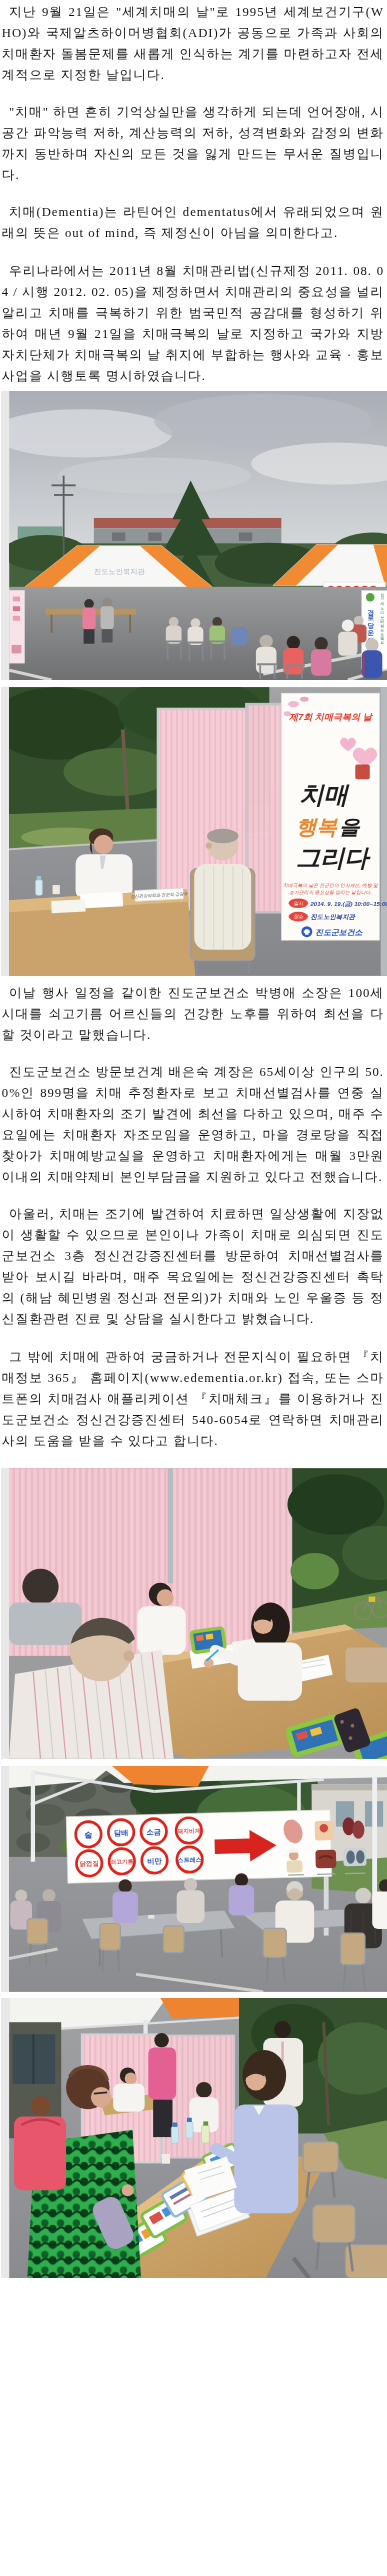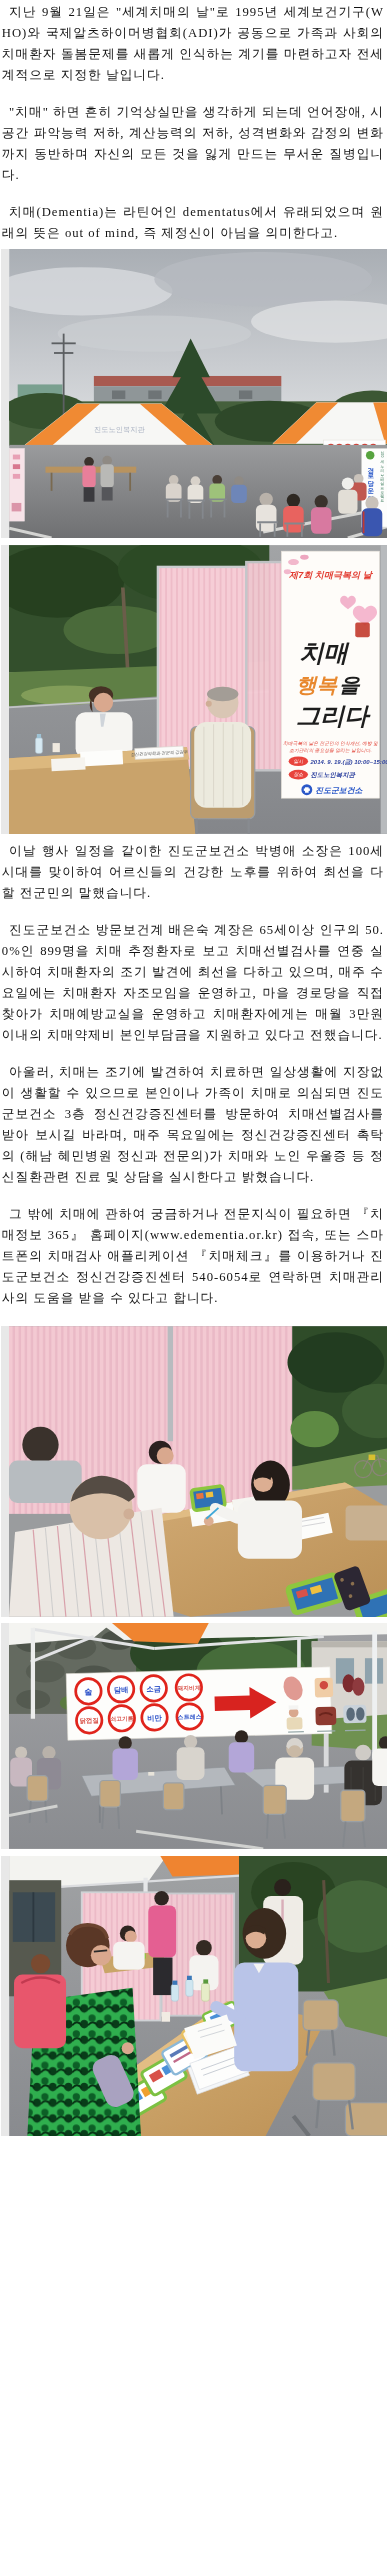--- a/index.html
+++ b/index.html
@@ -27,20 +27,21 @@
   .svgtxt{font-family:"Liberation Sans","DejaVu Sans",sans-serif;}
 </style>
 </head>
 <body>
 
 <main class="article">
 
   <p class="body-text" id="p1">지난 9월 21일은 "세계치매의 날"로 1995년 세계보건기구(WHO)와 국제알츠하이머병협회(ADI)가 공동으로 가족과 사회의 치매환자 돌봄문제를 새롭게 인식하는 계기를 마련하고자 전세계적으로 지정한 날입니다.</p>
   <p class="body-text">"치매" 하면 흔히 기억상실만을 생각하게 되는데 언어장애, 시공간 파악능력 저하, 계산능력의 저하, 성격변화와 감정의 변화까지 동반하며 자신의 모든 것을 잃게 만드는 무서운 질병입니다.</p>
   <p class="body-text">치매(Dementia)는 라틴어인 dementatus에서 유래되었으며 원래의 뜻은 out of mind, 즉 제정신이 아님을 의미한다고.</p>
+  <p class="body-text">우리나라에서는 2011년 8월 치매관리법(신규제정 2011. 08. 04 / 시행 2012. 02. 05)을 제정하면서 치매관리의 중요성을 널리 알리고 치매를 극복하기 위한 범국민적 공감대를 형성하기 위하여 매년 9월 21일을 치매극복의 날로 지정하고 국가와 지방자치단체가 치매극복의 날 취지에 부합하는 행사와 교육 · 홍보 사업을 시행토록 명시하였습니다.</p>
 
   <figure class="photo" id="f1">
     <svg viewBox="0 0 636 478" width="385" height="289" class="svgtxt">
       <defs>
         <linearGradient id="sky1" x1="0" y1="0" x2="0" y2="1">
           <stop offset="0" stop-color="#a9aeb4"></stop>
             <stop offset="0.6" stop-color="#c9ccd0"></stop>
             <stop offset="1" stop-color="#dfe1e3"></stop>
         </linearGradient>
         <linearGradient id="asp1" x1="0" y1="0" x2="0" y2="1">
@@ -281,21 +282,21 @@
         <line x1="354" y1="294" x2="354" y2="434" stroke="#cfc9bd"></line>
           <line x1="370" y1="296" x2="370" y2="432" stroke="#cfc9bd"></line>
           <line x1="386" y1="300" x2="386" y2="430" stroke="#cfc9bd"></line>
         <circle cx="353" cy="260" r="26" fill="#d9c6b4"></circle>
         <ellipse cx="353" cy="246" rx="26" ry="12" fill="#a39d96"></ellipse>
         <circle cx="330" cy="262" r="5" fill="#cfae96"></circle>
       </g>
     </svg>
   </figure>
 
-  <p class="body-text">이날 행사 일정을 같이한 진도군보건소 박병애 소장은 100세 시대를 맞이하여 어르신들의 건강한 노후를 위하여 최선을 다할 전군민의 말했습니다.</p>
+  <p class="body-text">이날 행사 일정을 같이한 진도군보건소 박병애 소장은 100세 시대를 쇠고기름 어르신들의 건강한 노후를 위하여 최선을 다할 것이라고 말했습니다.</p>
   <p class="body-text">진도군보건소 방문보건계 배은숙 계장은 65세이상 인구의 50.0%인 899명을 치매 추정환자로 보고 치매선별검사를 연중 실시하여 치매환자의 조기 발견에 최선을 다하고 있으며, 매주 수요일에는 치매환자 자조모임을 운영하고, 마을 경로당을 직접 찾아가 치매예방교실을 운영하고 치매환자에게는 매월 3만원이내의 치매약제비 본인부담금을 지원하고 있다고 전했습니다.</p>
   <p class="body-text">아울러, 치매는 조기에 발견하여 치료하면 일상생활에 지장없이 생활할 수 있으므로 본인이나 가족이 치매로 의심되면 진도군보건소 3층 정신건강증진센터를 방문하여 치매선별검사를 받아 보시길 바라며, 매주 목요일에는 정신건강증진센터 촉탁의 (해남 혜민병원 정신과 전문의)가 치매와 노인 우울증 등 정신질환관련 진료 및 상담을 실시한다고 밝혔습니다.</p>
   <p class="body-text">그 밖에 치매에 관하여 궁금하거나 전문지식이 필요하면 『치매정보 365』 홈페이지(www.edementia.or.kr) 접속, 또는 스마트폰의 치매검사 애플리케이션 『치매체크』를 이용하거나 진도군보건소 정신건강증진센터 540-6054로 연락하면 치매관리사의 도움을 받을 수 있다고 합니다.</p>
 
   <figure class="photo" id="f3">
     <svg viewBox="0 0 636 480" width="385" height="291" class="svgtxt">
       <defs>
         <pattern id="ps3" width="10" height="10" patternUnits="userSpaceOnUse">
           <rect width="10" height="10" fill="#f3c9d2"></rect>
             <rect x="6" width="4" height="10" fill="#eab9c6"></rect>

